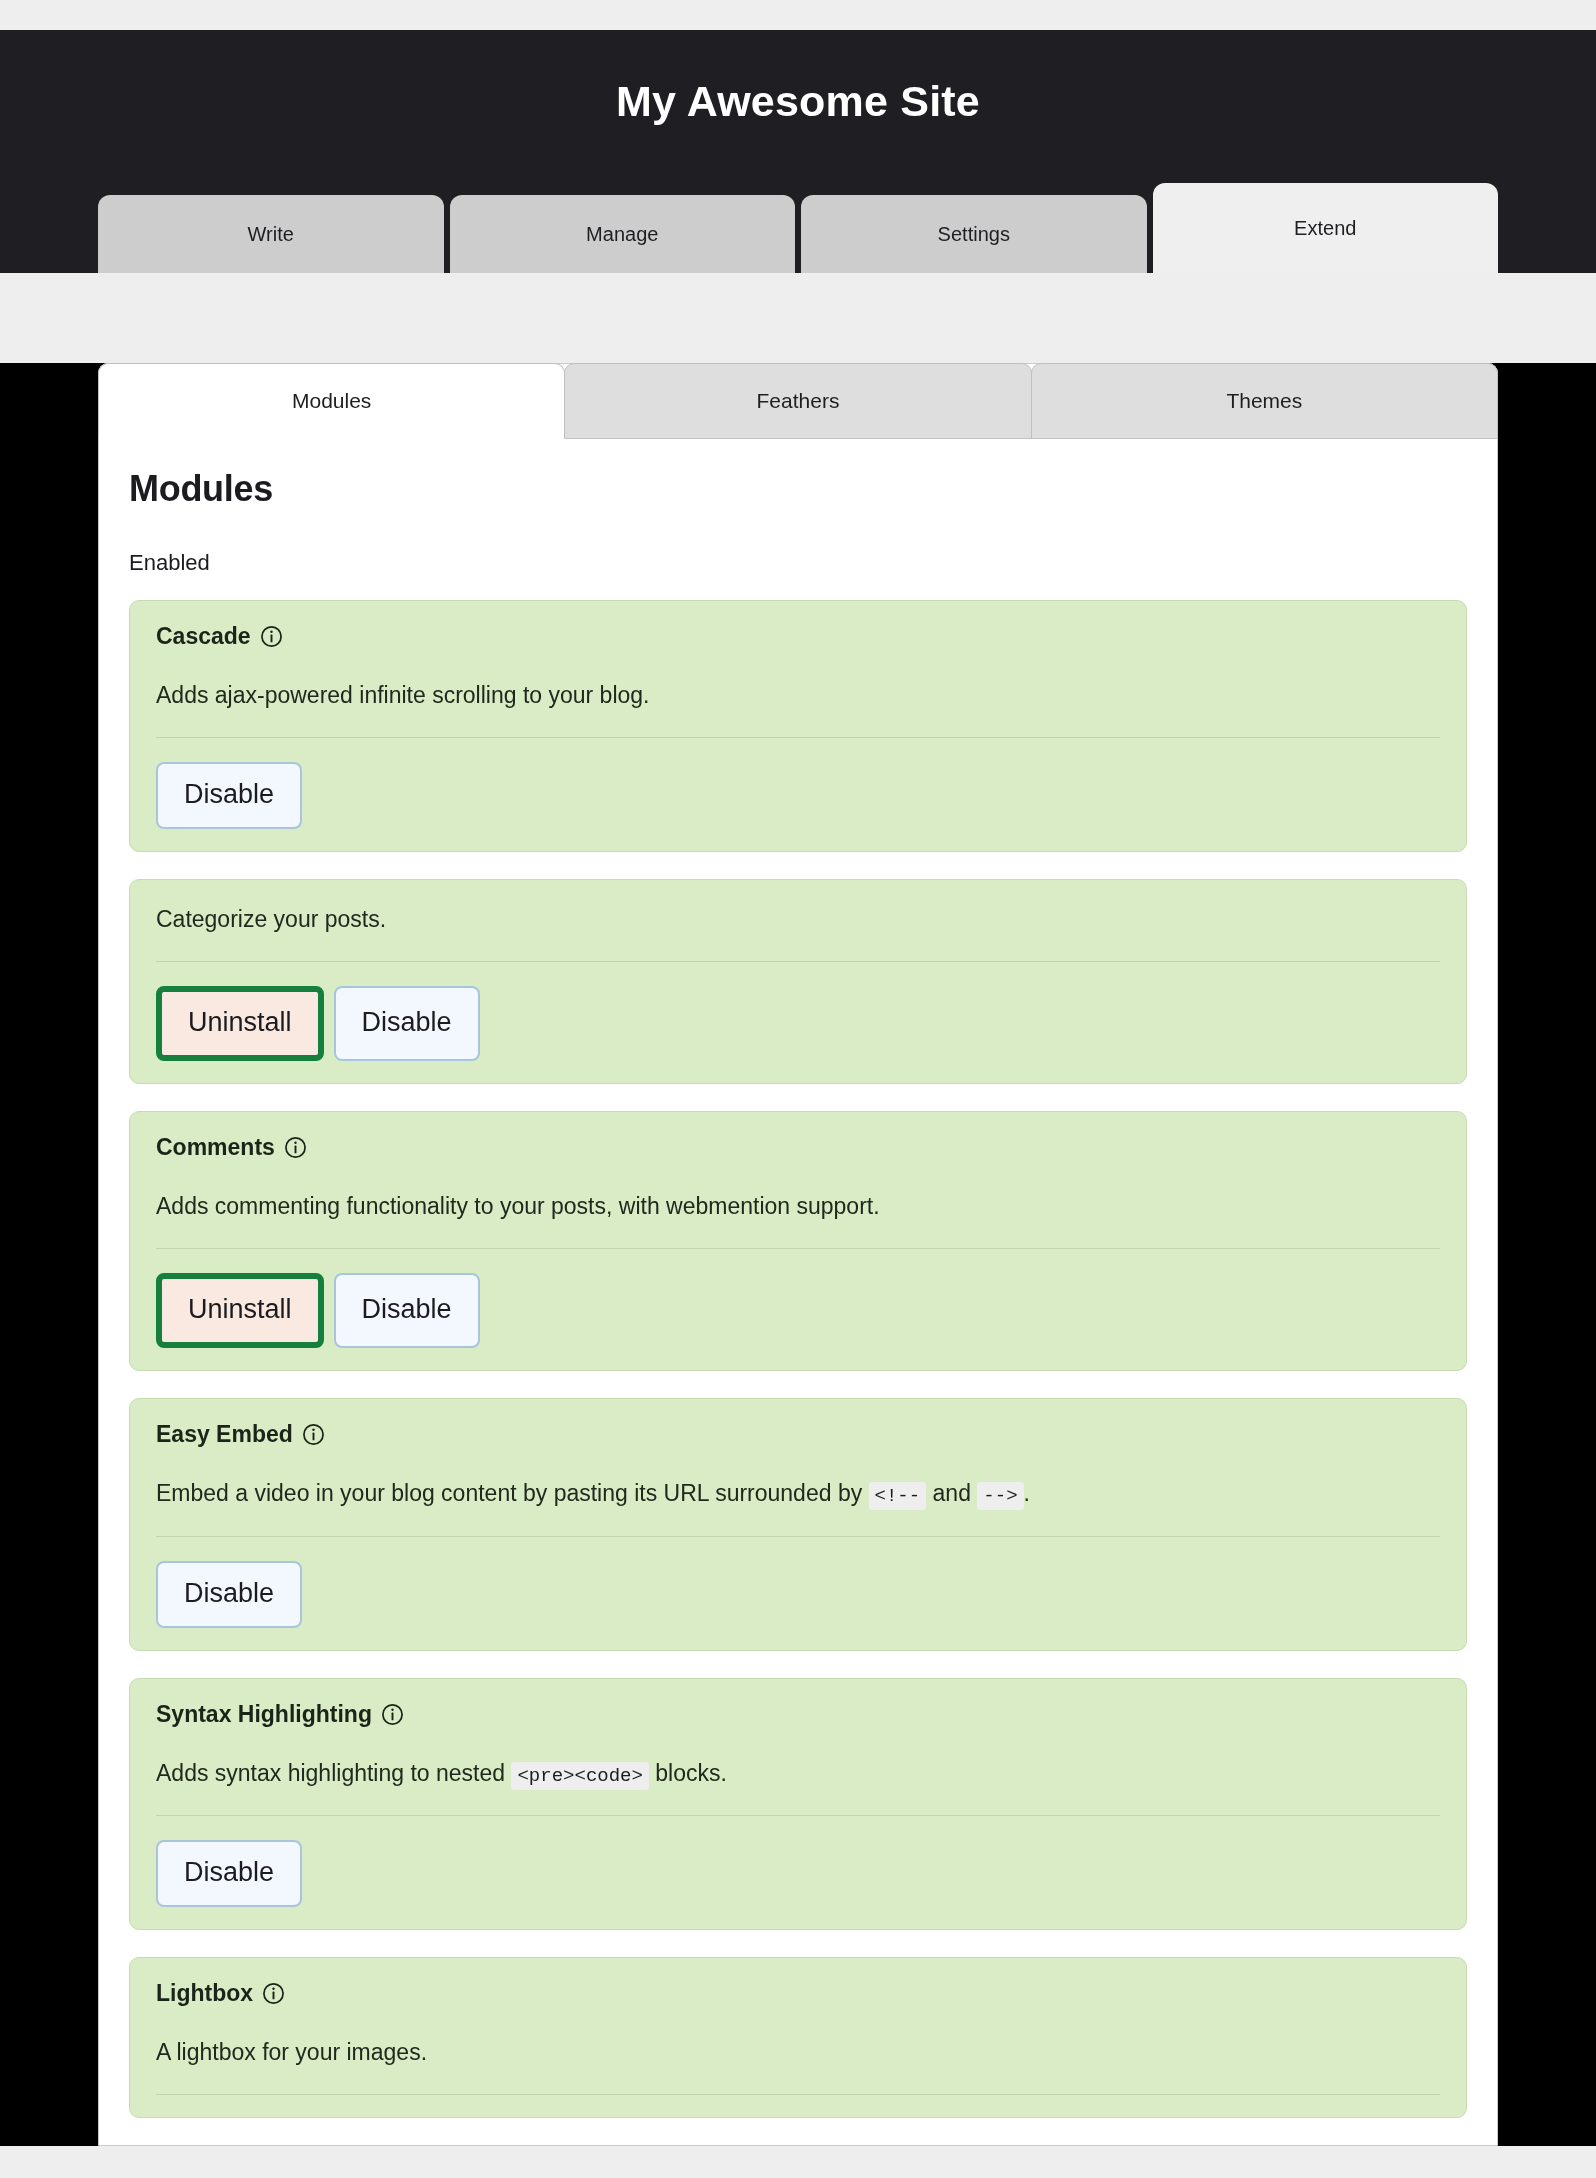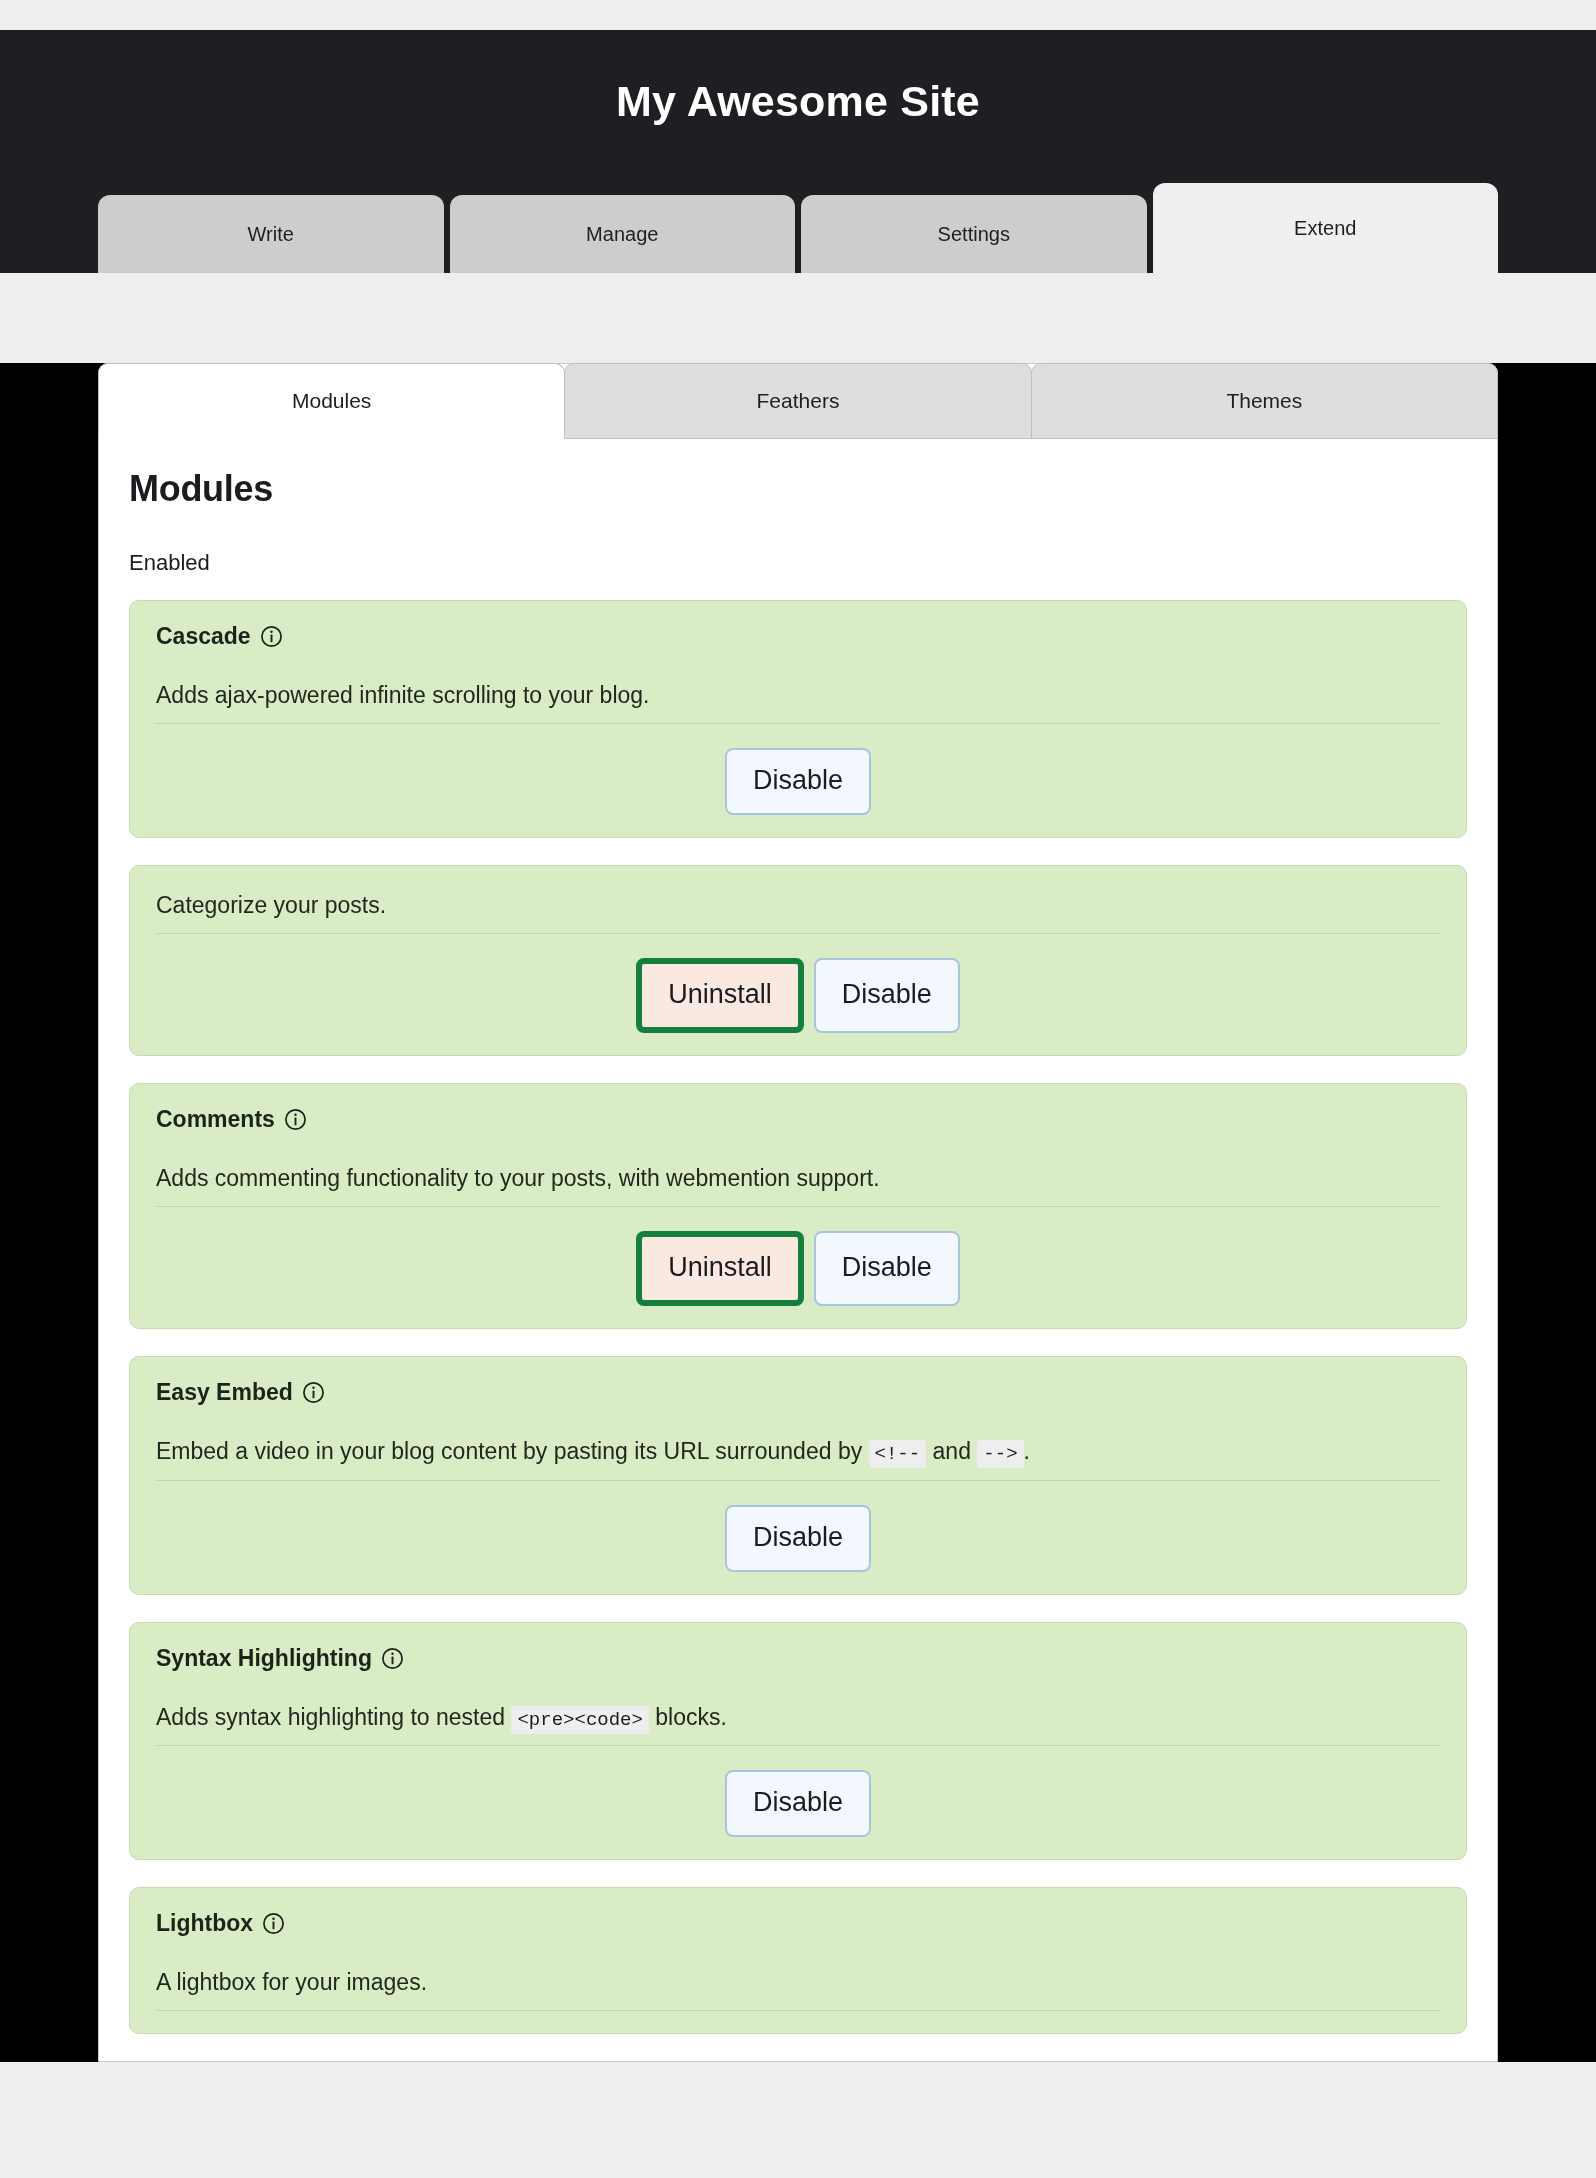--- a/index.html
+++ b/index.html
@@ -160,37 +160,37 @@
     justify-content: center;
     cursor: pointer;
     flex: 0 0 auto;
   }
   .info-icon svg { display: block; }
 
   .module-desc {
     font-size: 23px;
     color: #20291d;
     line-height: 1.35;
-    padding-bottom: 12px;
+    padding-bottom: 26px;
     border-bottom: 1px solid #bfd6ab;
   }
 
   code.inline {
     font-family: "Liberation Mono", monospace;
     font-size: 19px;
     background: #eeeeee;
     color: #1b1b20;
     padding: 3px 6px;
     border-radius: 3px;
     white-space: nowrap;
   }
 
   .module-actions {
     display: flex;
-    justify-content: center;
+    justify-content: flex-start;
     gap: 10px;
     padding-top: 24px;
   }
 
   .btn {
     font-family: "Liberation Sans", sans-serif;
     font-size: 27px;
     line-height: 1;
     padding: 17px 26px 19px 26px;
     border-radius: 8px;

